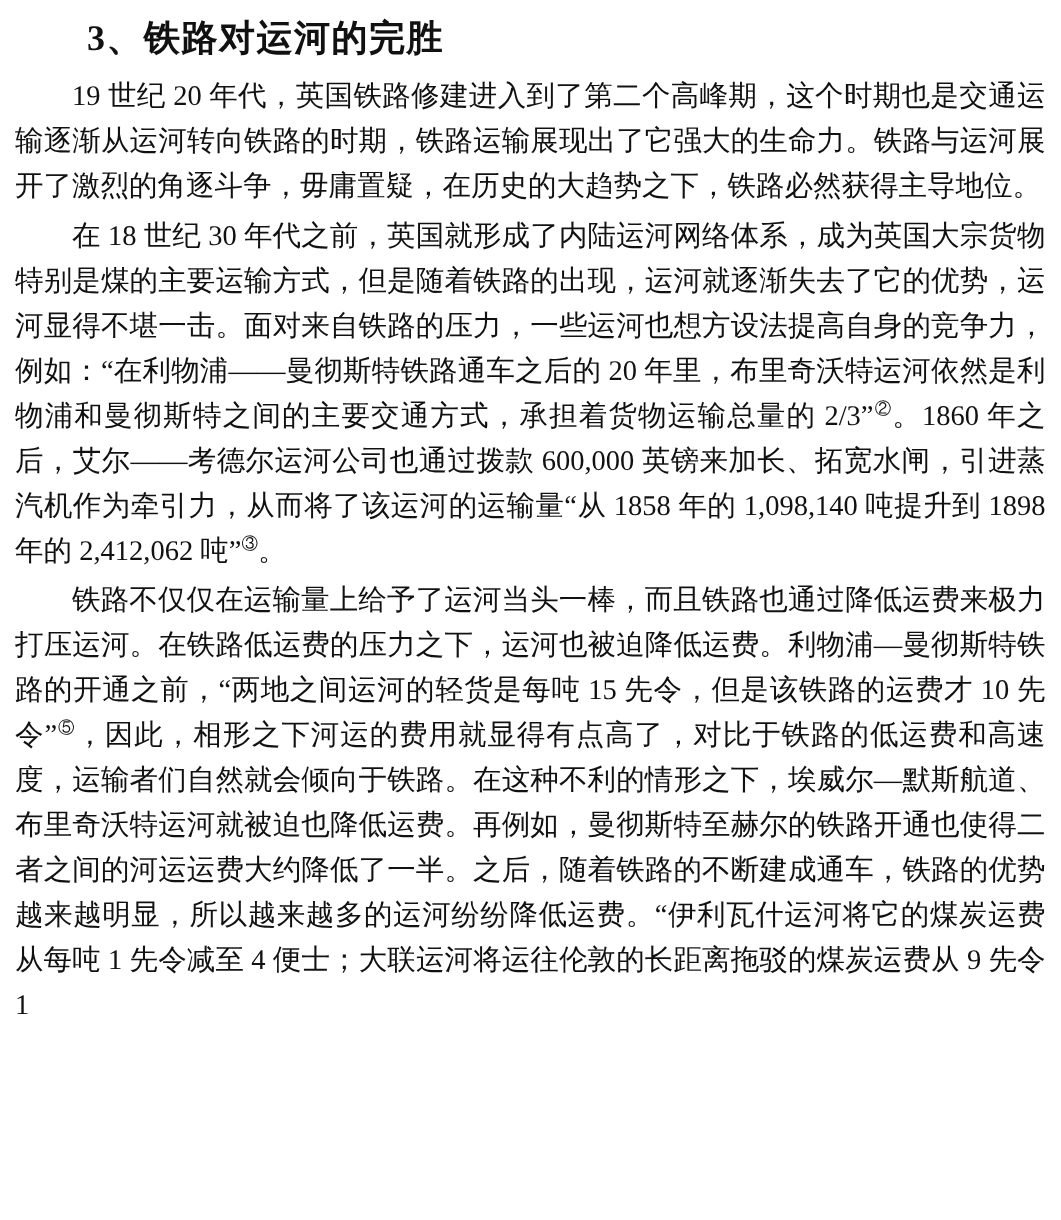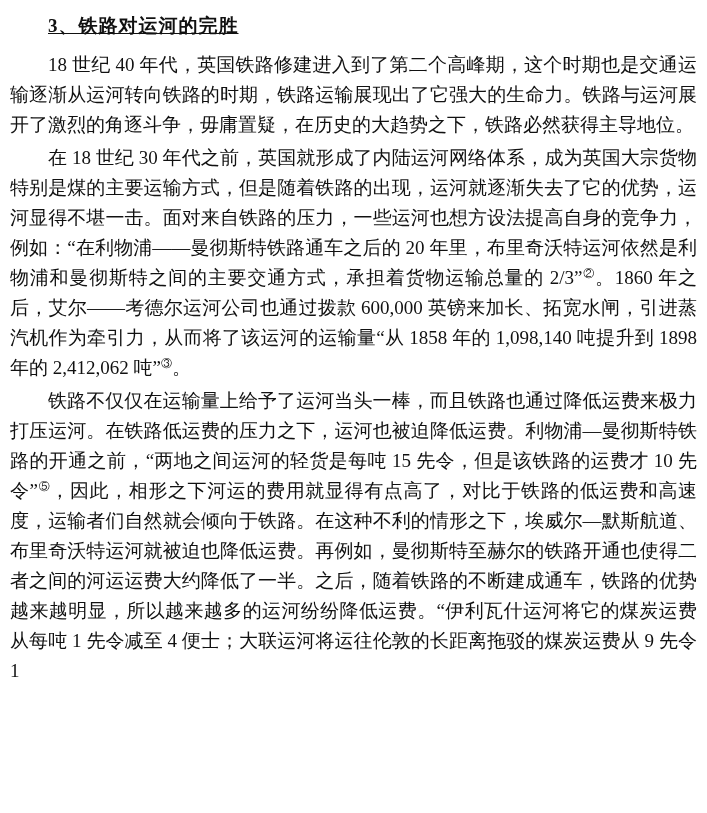--- a/index.html
+++ b/index.html
@@ -15,27 +15,26 @@
     font-family: "Liberation Serif", "DejaVu Serif", serif;
   }
   .page {
     box-sizing: border-box;
     width: 707px;
     height: 813px;
     padding: 10px 10px 6px 10px;
     background: #ffffff;
   }
   .heading {
-    font-size: 19px;
+    font-size: 24px;
     line-height: 28px;
     font-weight: bold;
     text-indent: 2em;
     margin: 2px 0 10px 0;
     letter-spacing: 1px;
-    text-decoration: underline;
   }
   .body-text p {
     font-size: 19px;
     line-height: 30px;
     text-align: justify;
     text-justify: inter-ideograph;
     text-indent: 2em;
     margin: 0 0 3px 0;
     word-break: break-all;
   }
@@ -45,17 +44,17 @@
     vertical-align: super;
   }
 </style>
 </head>
 <body>
 
 <div class="page">
   <h1 class="heading">3、铁路对运河的完胜</h1>
 
   <div class="body-text">
-    <p>18 世纪 40 年代，英国铁路修建进入到了第二个高峰期，这个时期也是交通运输逐渐从运河转向铁路的时期，铁路运输展现出了它强大的生命力。铁路与运河展开了激烈的角逐斗争，毋庸置疑，在历史的大趋势之下，铁路必然获得主导地位。</p>
+    <p>19 世纪 20 年代，英国铁路修建进入到了第二个高峰期，这个时期也是交通运输逐渐从运河转向铁路的时期，铁路运输展现出了它强大的生命力。铁路与运河展开了激烈的角逐斗争，毋庸置疑，在历史的大趋势之下，铁路必然获得主导地位。</p>
     <p>在 18 世纪 30 年代之前，英国就形成了内陆运河网络体系，成为英国大宗货物特别是煤的主要运输方式，但是随着铁路的出现，运河就逐渐失去了它的优势，运河显得不堪一击。面对来自铁路的压力，一些运河也想方设法提高自身的竞争力，例如：“在利物浦——曼彻斯特铁路通车之后的 20 年里，布里奇沃特运河依然是利物浦和曼彻斯特之间的主要交通方式，承担着货物运输总量的 2/3”<sup>②</sup>。1860 年之后，艾尔——考德尔运河公司也通过拨款 600,000 英镑来加长、拓宽水闸，引进蒸汽机作为牵引力，从而将了该运河的运输量“从 1858 年的 1,098,140 吨提升到 1898 年的 2,412,062 吨”<sup>③</sup>。</p>
     <p>铁路不仅仅在运输量上给予了运河当头一棒，而且铁路也通过降低运费来极力打压运河。在铁路低运费的压力之下，运河也被迫降低运费。利物浦—曼彻斯特铁路的开通之前，“两地之间运河的轻货是每吨 15 先令，但是该铁路的运费才 10 先令”<sup>⑤</sup>，因此，相形之下河运的费用就显得有点高了，对比于铁路的低运费和高速度，运输者们自然就会倾向于铁路。在这种不利的情形之下，埃威尔—默斯航道、布里奇沃特运河就被迫也降低运费。再例如，曼彻斯特至赫尔的铁路开通也使得二者之间的河运运费大约降低了一半。之后，随着铁路的不断建成通车，铁路的优势越来越明显，所以越来越多的运河纷纷降低运费。“伊利瓦什运河将它的煤炭运费从每吨 1 先令减至 4 便士；大联运河将运往伦敦的长距离拖驳的煤炭运费从 9 先令 1</p>
   </div>
 </div>
 
 </body></html>

